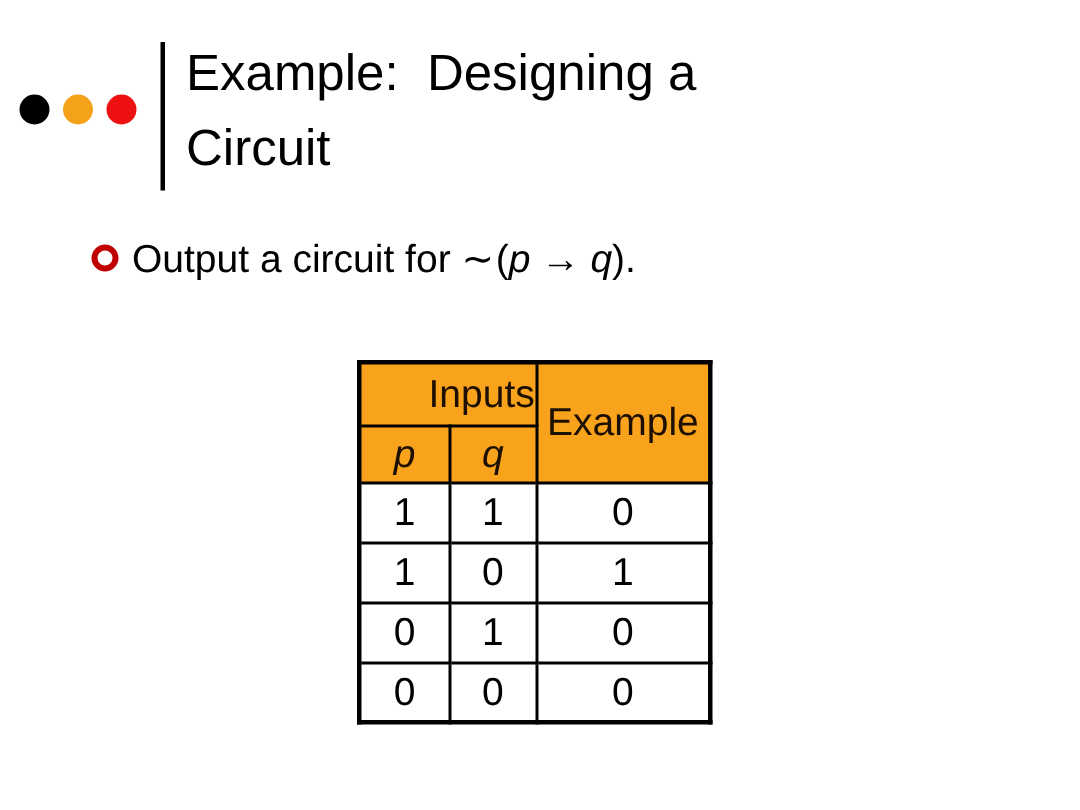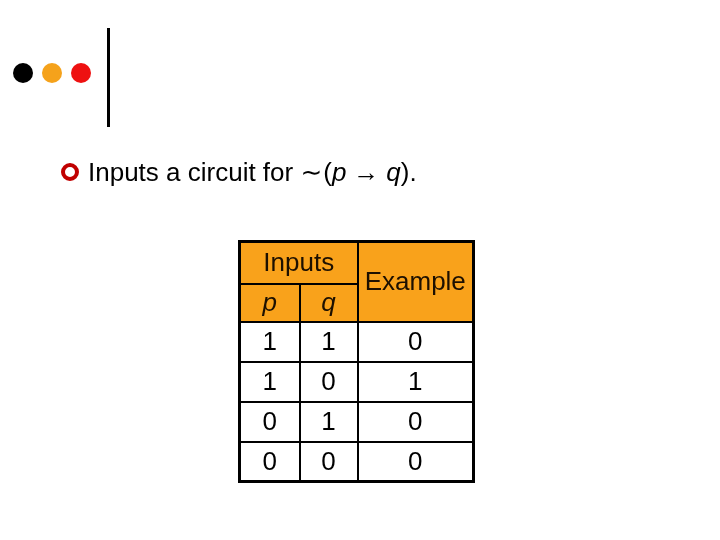--- a/index.html
+++ b/index.html
@@ -125,34 +125,38 @@
 <div class="slide">
 
   <div class="dots">
     <span class="dot" style="background-color: rgb(0, 0, 0);"></span>
     <span class="dot" style="background-color: rgb(245, 162, 27);"></span>
     <span class="dot" style="background-color: rgb(238, 17, 17);"></span>
   </div>
 
   <div class="vline"></div>
 
+  <h1 class="title">
+    <span class="tline">Example:  Designing a</span>
+    <span class="tline">Circuit</span>
+  </h1>
 
   <span class="bullet-ring" style="border-color: rgb(192, 0, 0);"></span>
 
-  <div class="bullet-text"><span>Inputs a circuit for </span><span class="f-tilde">∼</span><span>(</span><i>p</i><span class="f-arrow">→</span><i>q</i><span>).</span></div>
+  <div class="bullet-text"><span>Output a circuit for </span><span class="f-tilde">∼</span><span>(</span><i>p</i><span class="f-arrow">→</span><i>q</i><span>).</span></div>
 
   <table class="truth-table">
     <colgroup>
       <col class="col-p">
       <col class="col-q">
       <col class="col-o">
     </colgroup>
     <thead>
       <tr class="row-inputs">
-        <th colspan="2" style="background-color: rgb(249, 162, 27); color: rgb(29, 16, 0);">Inputs</th>
+        <th colspan="2" style="background-color: rgb(249, 162, 27); color: rgb(29, 16, 0); text-align: right;">Inputs</th>
         <th rowspan="2" style="background-color: rgb(249, 162, 27); color: rgb(29, 16, 0);">Example</th>
       </tr>
       <tr class="row-vars">
         <th style="background-color: rgb(249, 162, 27); color: rgb(29, 16, 0);"><i>p</i></th>
         <th style="background-color: rgb(249, 162, 27); color: rgb(29, 16, 0);"><i>q</i></th>
       </tr>
     </thead>
     <tbody>
       <tr class="row-data">
         <td>1</td>

